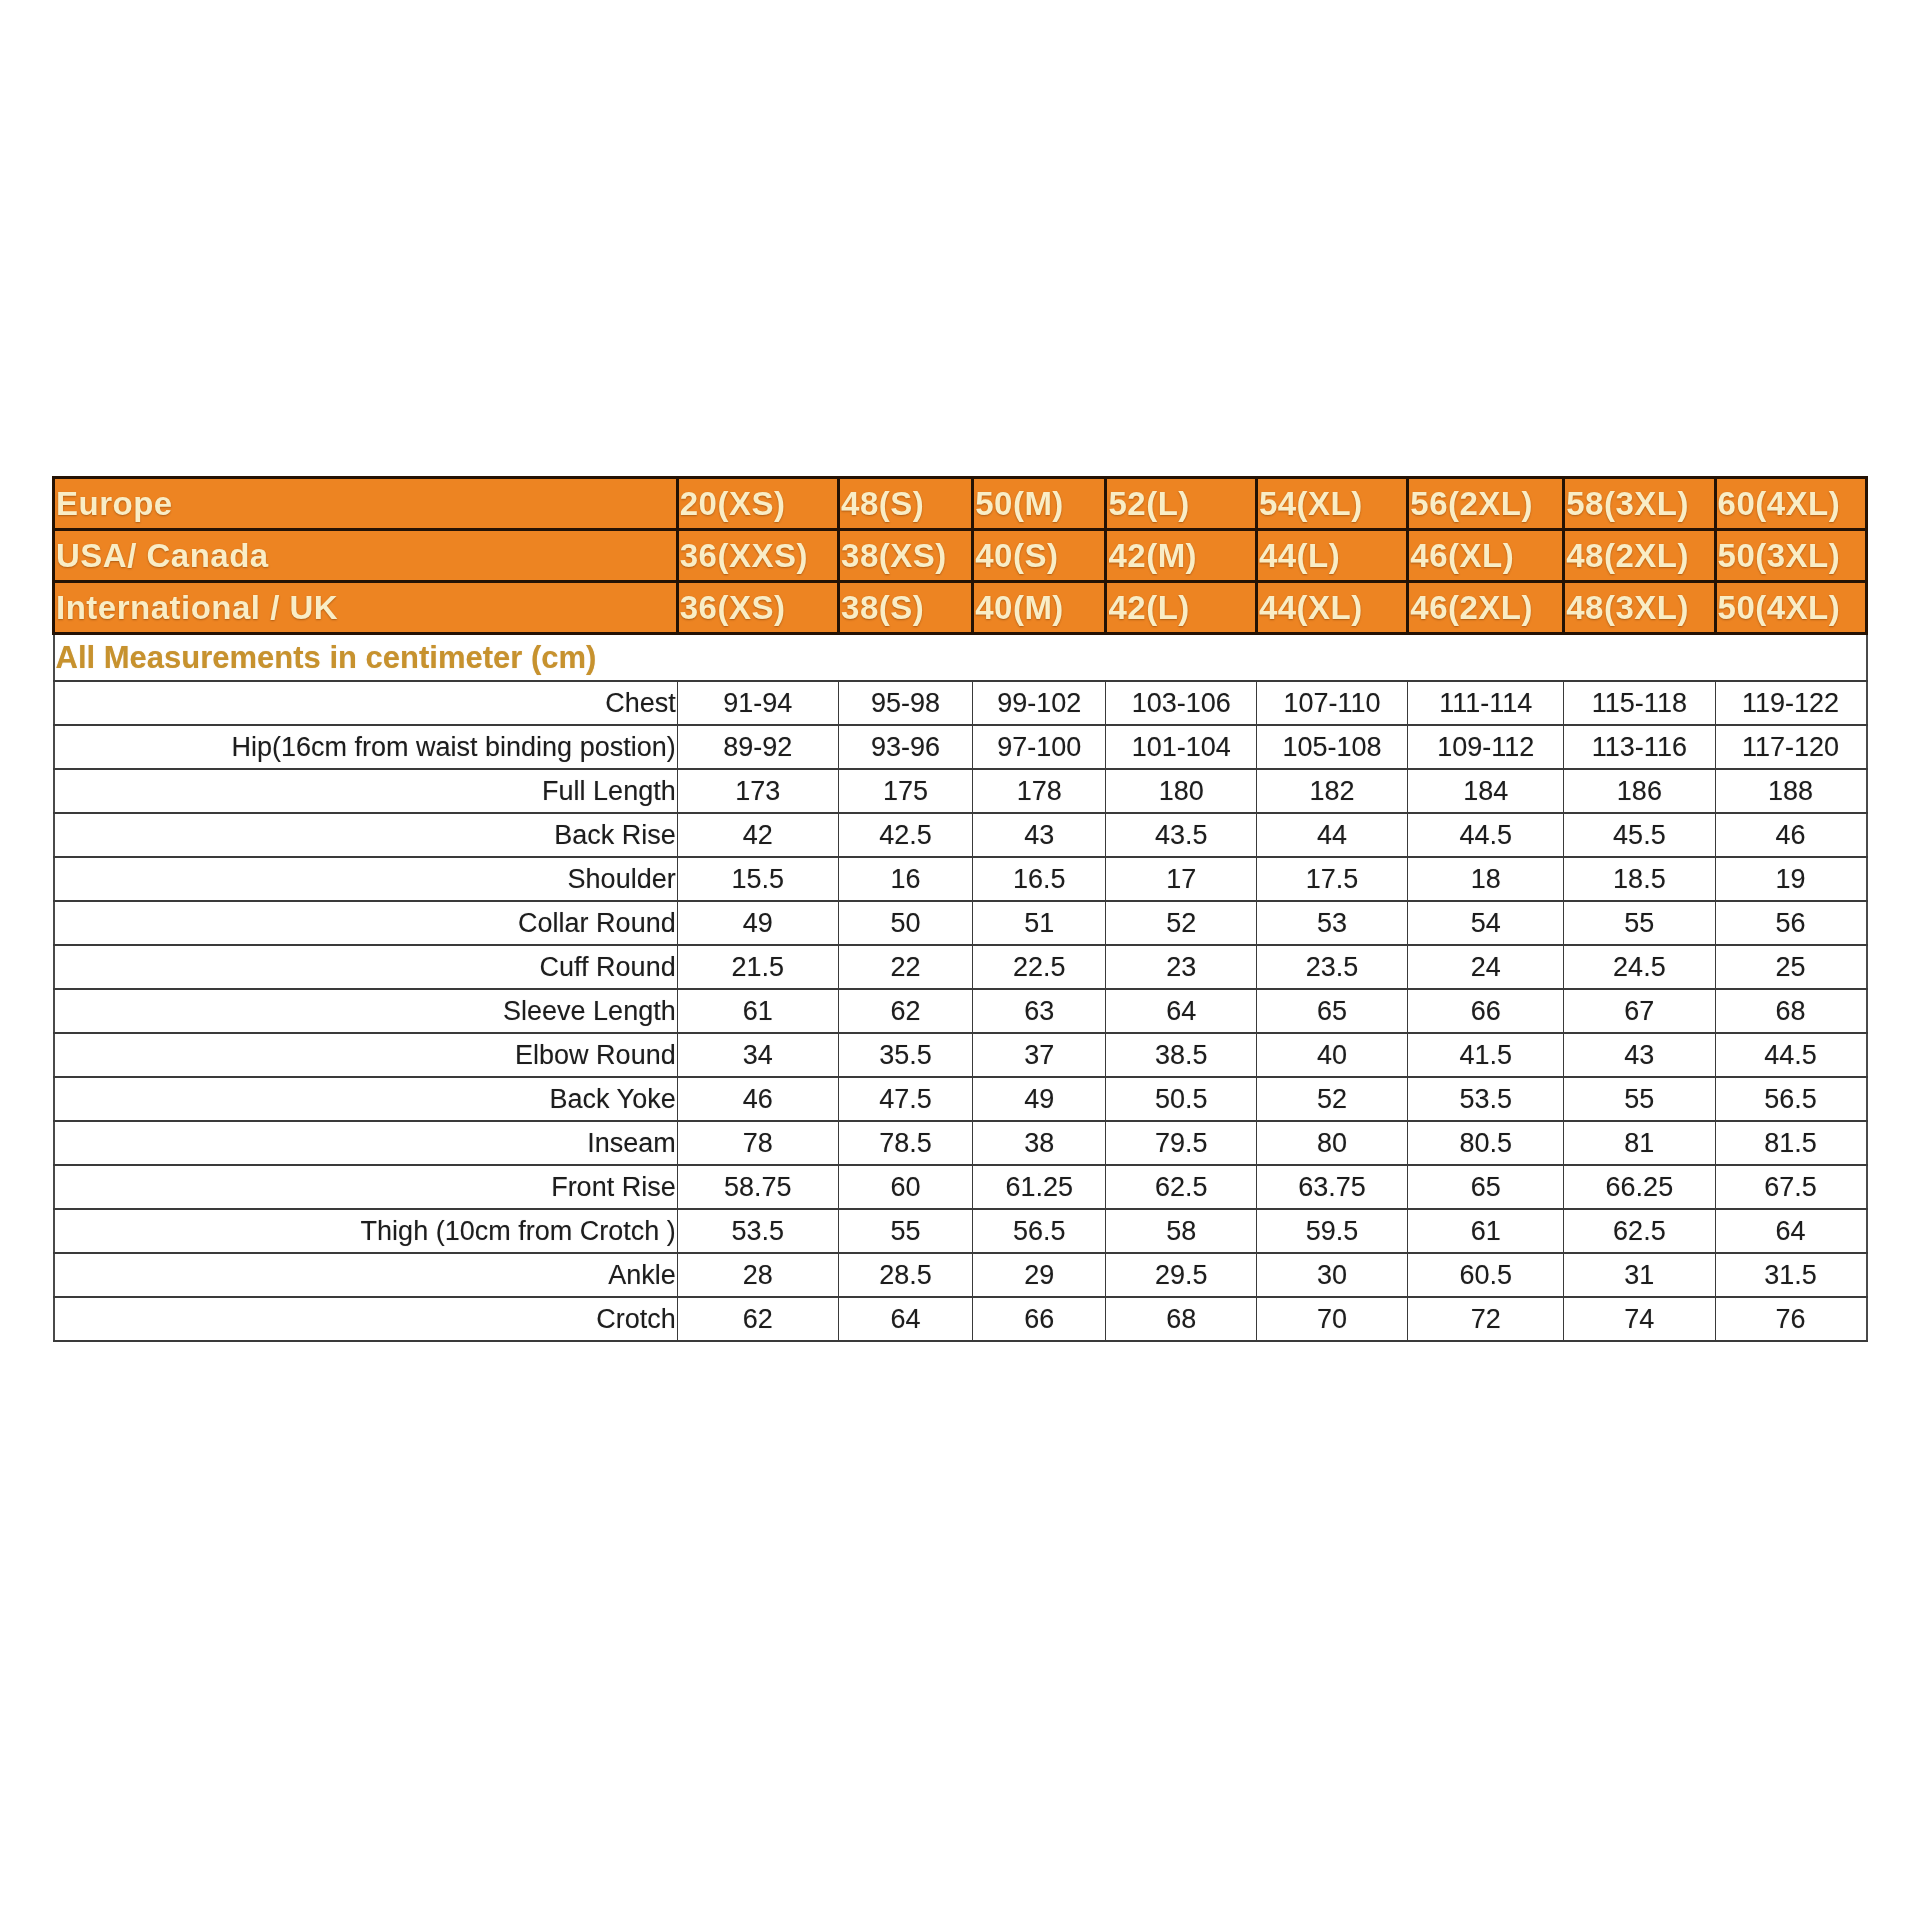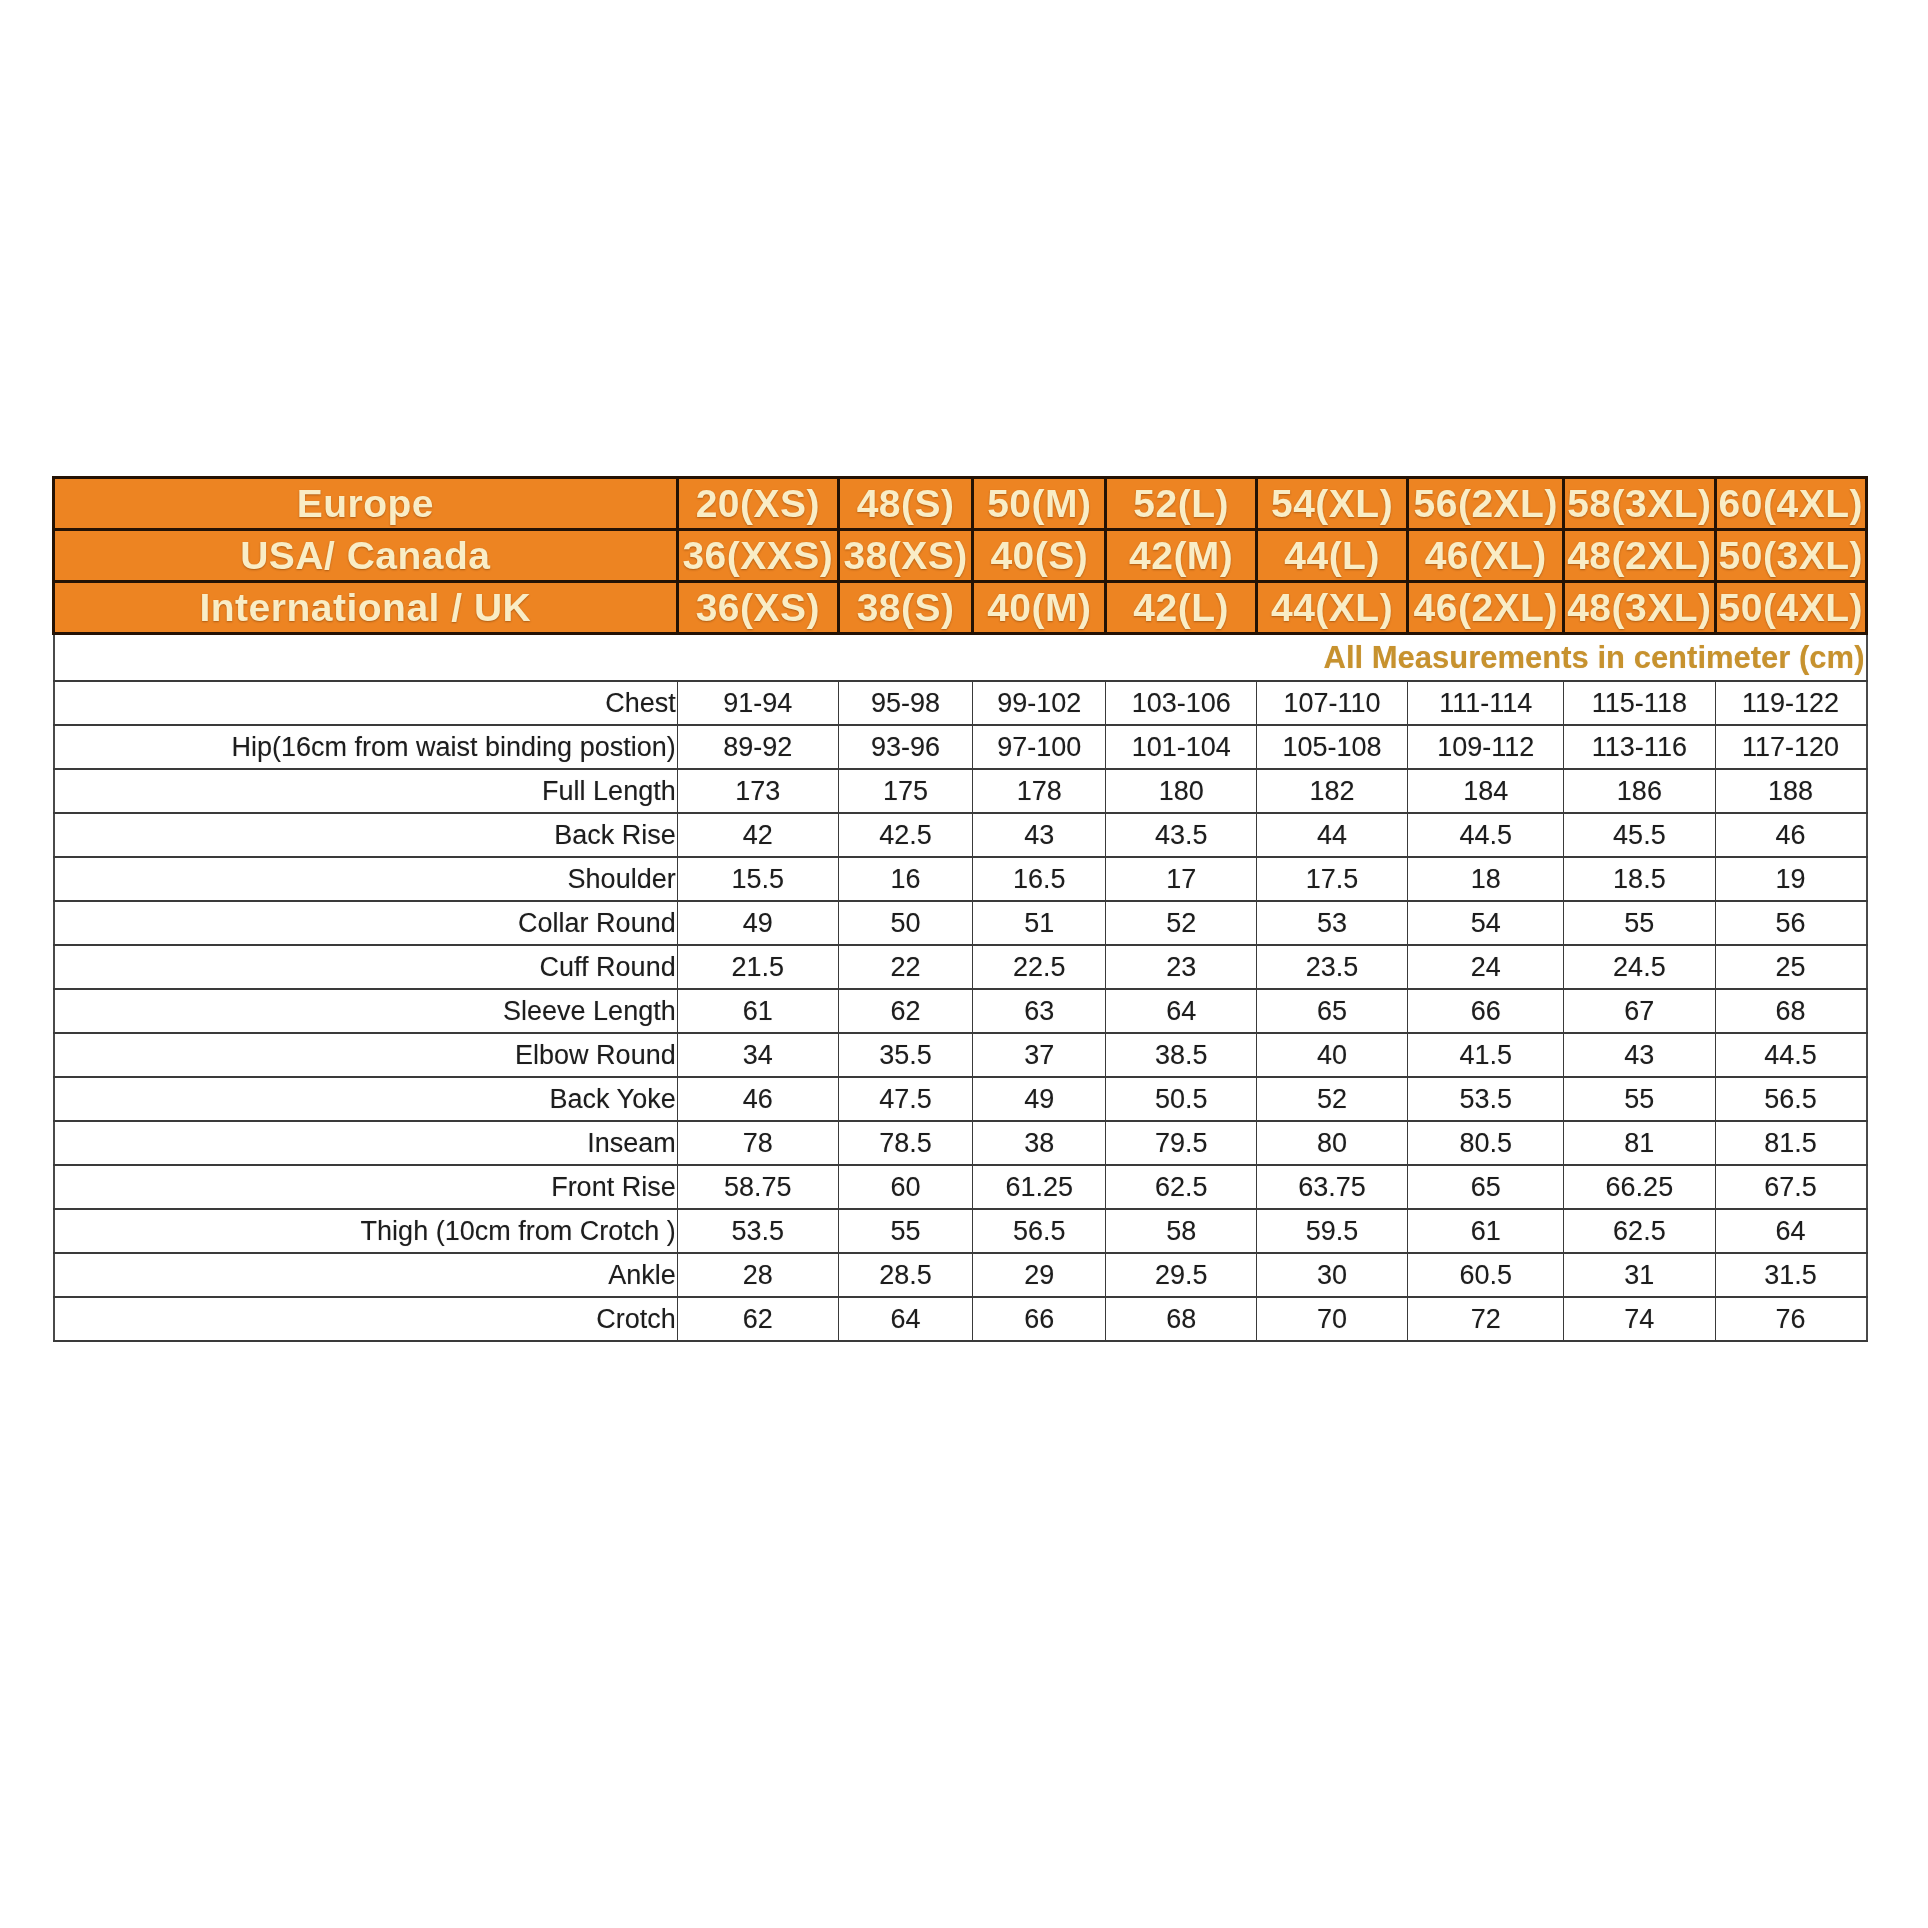--- a/index.html
+++ b/index.html
@@ -19,37 +19,37 @@
   table.size-table{
     position:absolute;left:52px;top:476px;width:1816px;
     border-collapse:collapse;table-layout:fixed;
     border:2.8px solid #4a4a4a;
   }
   
   tr.hrow td{
     background:var(--header-bg);
     color:var(--header-text);
     font-weight:bold;
-    font-size:39px;
-    text-align:center;
+    font-size:33px;
+    text-align:left;
     vertical-align:middle;
     height:47px;
     border:3.8px solid var(--header-border);
     text-shadow:0 0.9px 1.9px rgba(100,45,0,0.45);
     letter-spacing:0.5px;
     overflow:hidden;
     white-space:nowrap;
   }
   
   tr.subtitle-row td{
     background:#ffffff;
     color:var(--subtitle-text);
     font-weight:bold;
     font-size:31px;
-    text-align:right;
+    text-align:left;
     vertical-align:middle;
     height:43px;
     border-left:2.8px solid #4a4a4a;
     border-right:2.8px solid #4a4a4a;
     border-top:3.8px solid var(--header-border);
     border-bottom:2.8px solid var(--body-border);
     text-shadow:0 0 0.9px rgba(160,110,30,0.35);
     margin-left:40px;
   }
   

